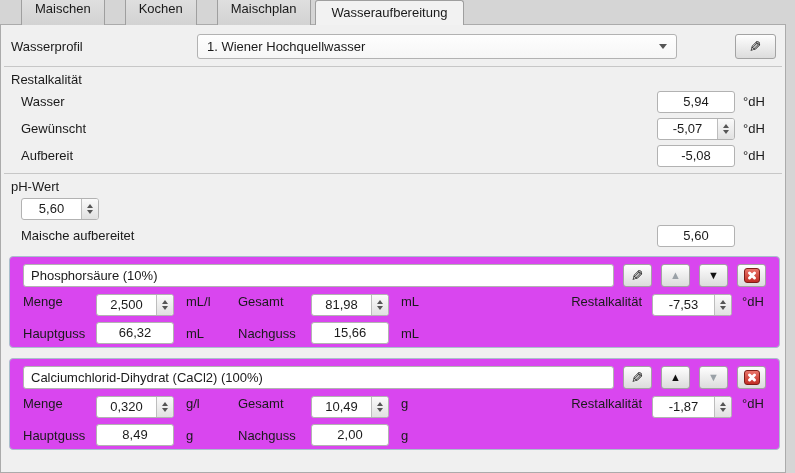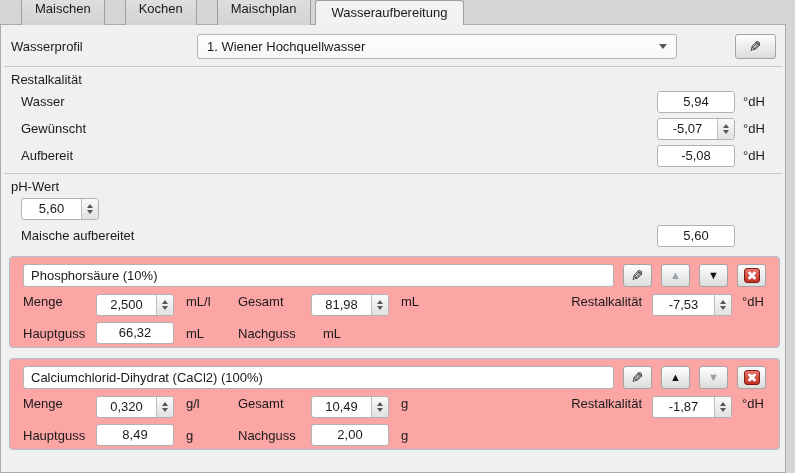--- a/index.html
+++ b/index.html
@@ -72,21 +72,21 @@
     background: linear-gradient(#fafafa, #e1e1e1);
     display: flex; flex-direction: column; align-items: center; justify-content: center; gap: 2px;
   }
   .tri-up { width: 0; height: 0; border-left: 3px solid transparent; border-right: 3px solid transparent; border-bottom: 4px solid #555; }
   .tri-down { width: 0; height: 0; border-left: 3px solid transparent; border-right: 3px solid transparent; border-top: 4px solid #555; }
   .unit { width: 34px; margin-left: 8px; }
 
   
   .panel {
     margin: 7px 5px 0 8px; height: 92px;
-    background: #fca5a5; border: 1px solid #a9bfcb; border-radius: 4px;
+    background: #d946ef; border: 1px solid #a9bfcb; border-radius: 4px;
     padding: 7px 13px;
   }
   .panel.p2 { margin-top: 10px; }
   .prow1 { display: flex; align-items: center; gap: 9px; }
   .title-input {
     flex: 1; height: 23px; background: #fff; border: 1px solid #b2b2b2;
     border-radius: 3px; display: flex; align-items: center; padding: 0 7px;
   }
   .tool-btn { width: 29px; height: 23px; }
   .arrow { font-size: 11px; line-height: 1; color: #111; }
@@ -242,20 +242,23 @@
       </div>
       <span class="punit u3">°dH</span>
     </div>
     <div class="prow3">
       <span class="plbl c1">Hauptguss</span>
       <div class="field">
         <span class="val">66,32</span>
       </div>
       <span class="punit u1">mL</span>
       <span class="plbl c2">Nachguss</span>
+      <div class="field">
+        <span class="val">15,66</span>
+      </div>
       <span class="punit u2">mL</span>
     </div>
   </div>
 
   <div class="panel p2">
     <div class="prow1">
       <div class="title-input">
         <span>Calciumchlorid-Dihydrat (CaCl2) (100%)</span>
       </div>
       <div class="btn tool-btn">

